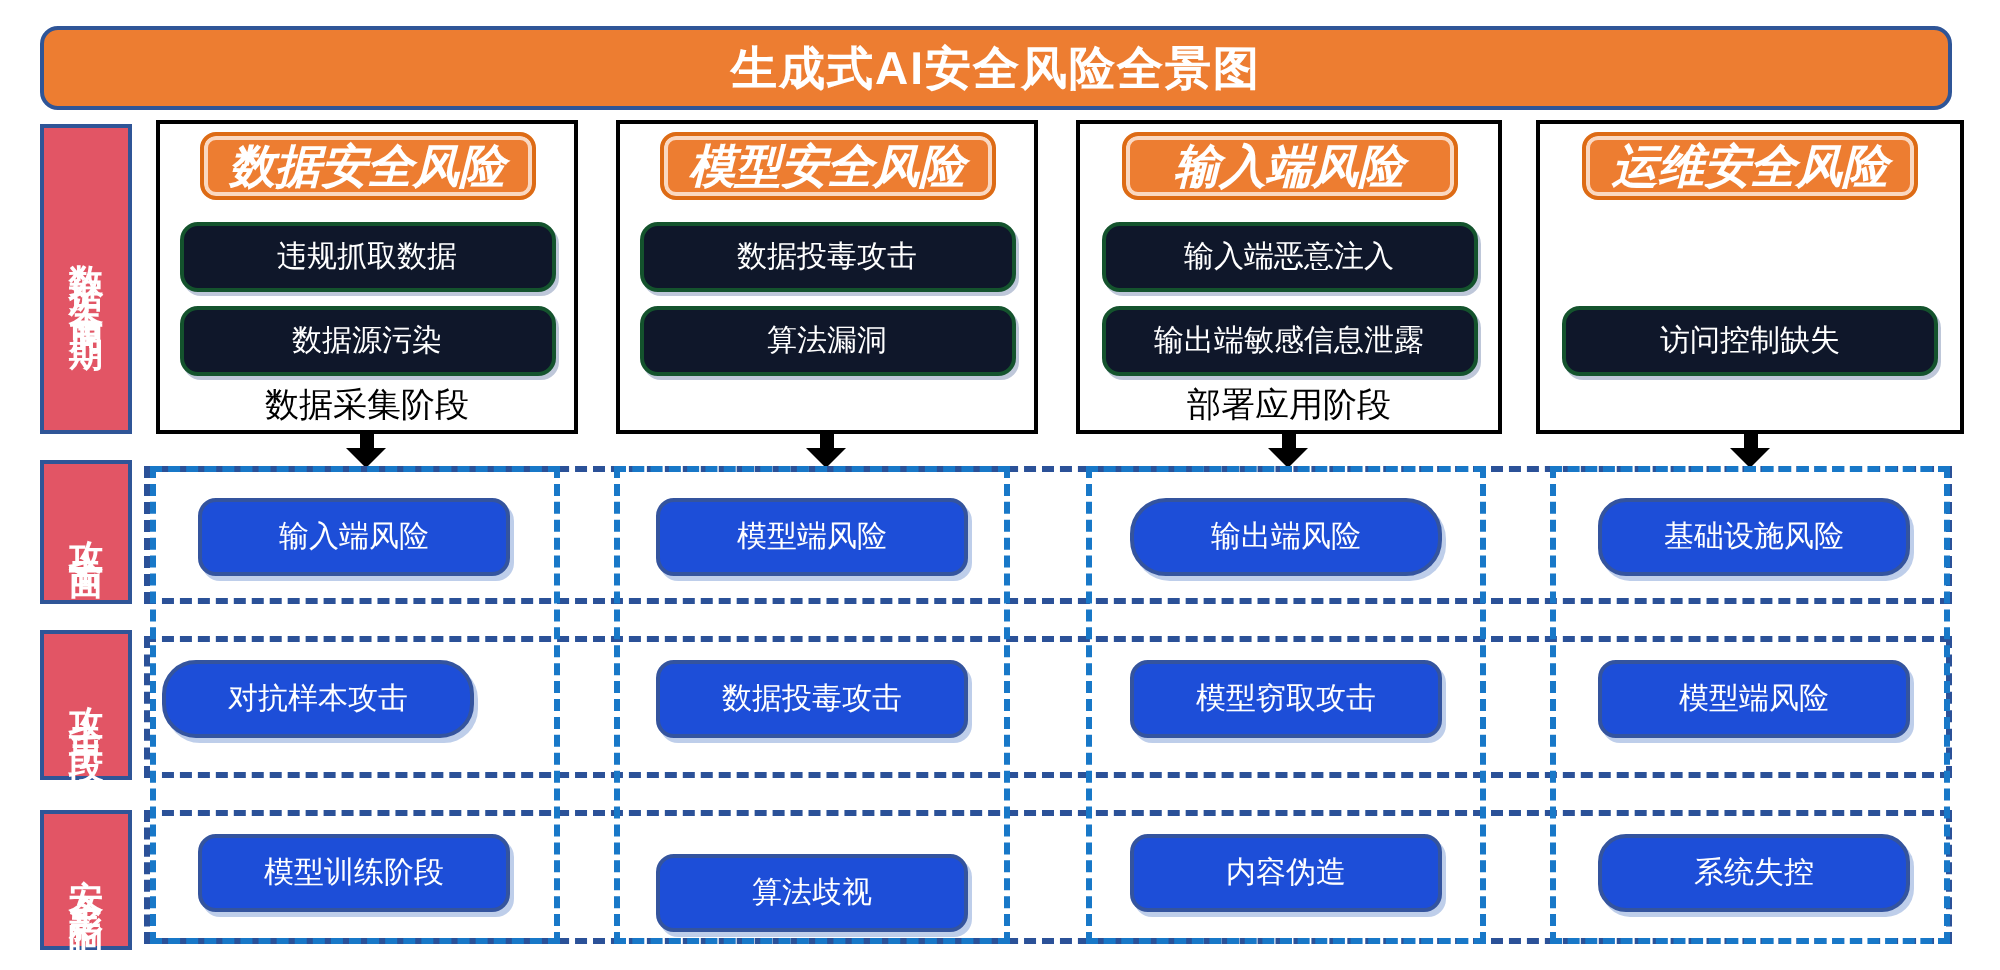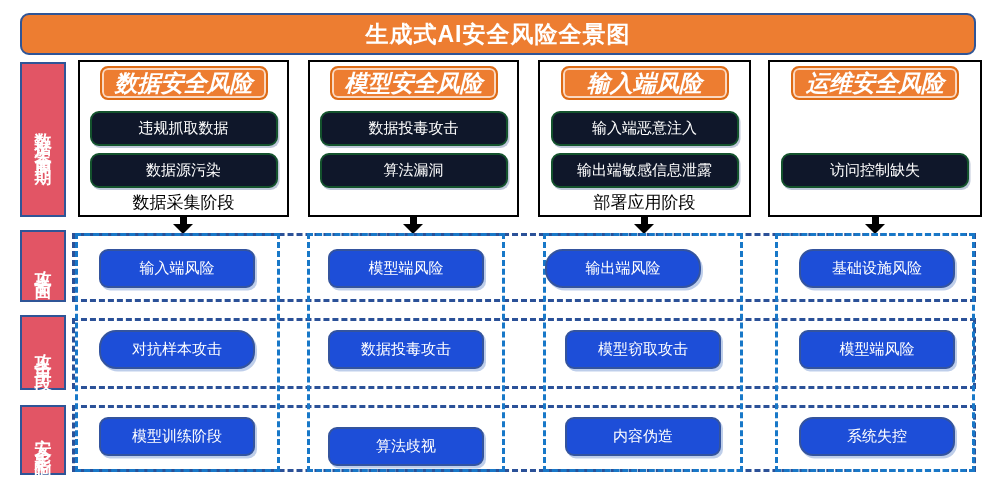--- a/index.html
+++ b/index.html
@@ -149,24 +149,24 @@
   <div class="row-outline" style="top:318px;height:71px;"></div>
   <div class="row-outline" style="top:405px;height:67px;"></div>
 
   <div class="colm-outline" style="left:75px;width:205px;"></div>
   <div class="colm-outline" style="left:307px;width:198px;"></div>
   <div class="colm-outline" style="left:543px;width:200px;"></div>
   <div class="colm-outline" style="left:775px;width:200px;"></div>
 
   <div class="cell" style="left:99px;top:249px;">输入端风险</div>
   <div class="cell" style="left:328px;top:249px;">模型端风险</div>
-  <div class="cell" style="left:545px;top:249px;border-radius:18px;">输出端风险</div>
+  <div class="cell" style="left:565px;top:249px;border-radius:18px;">输出端风险</div>
   <div class="cell" style="left:799px;top:249px;border-radius:14px;">基础设施风险</div>
 
-  <div class="cell" style="left:99px;top:330px;border-radius:17px;">对抗样本攻击</div>
+  <div class="cell" style="left:81px;top:330px;border-radius:17px;">对抗样本攻击</div>
   <div class="cell" style="left:328px;top:330px;">数据投毒攻击</div>
   <div class="cell" style="left:565px;top:330px;">模型窃取攻击</div>
   <div class="cell" style="left:799px;top:330px;">模型端风险</div>
 
   <div class="cell" style="left:99px;top:417px;">模型训练阶段</div>
   <div class="cell" style="left:328px;top:427px;">算法歧视</div>
   <div class="cell" style="left:565px;top:417px;">内容伪造</div>
   <div class="cell" style="left:799px;top:417px;border-radius:14px;">系统失控</div>
 
 </div>

